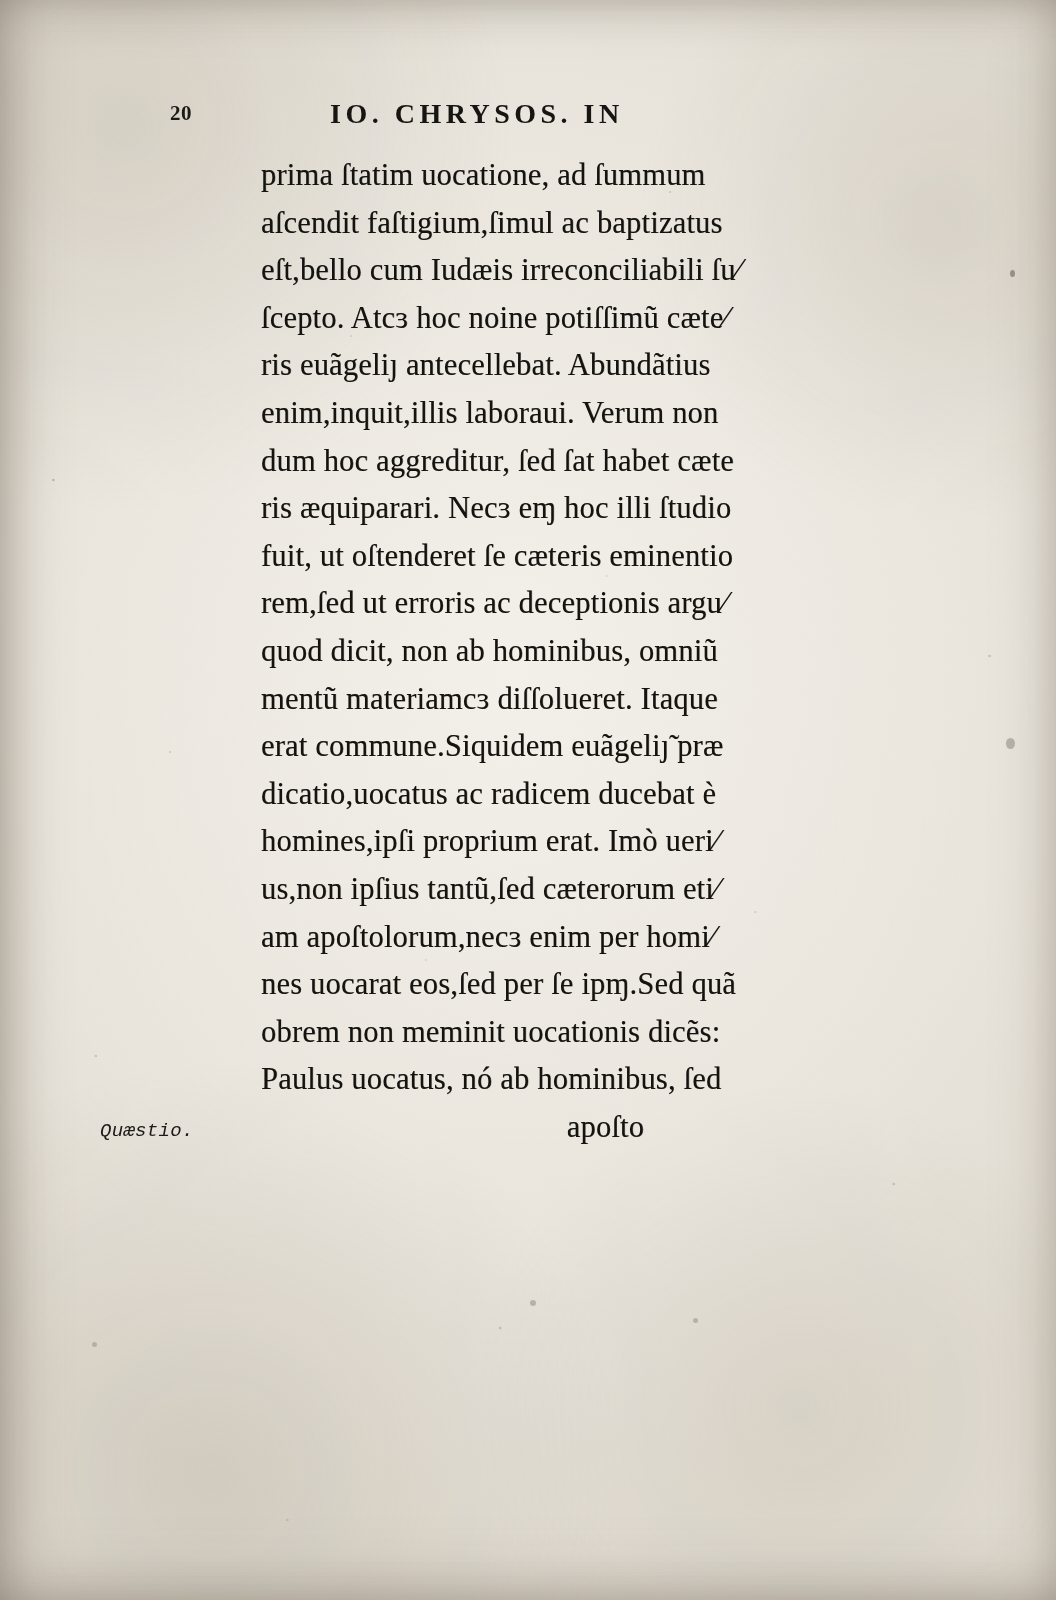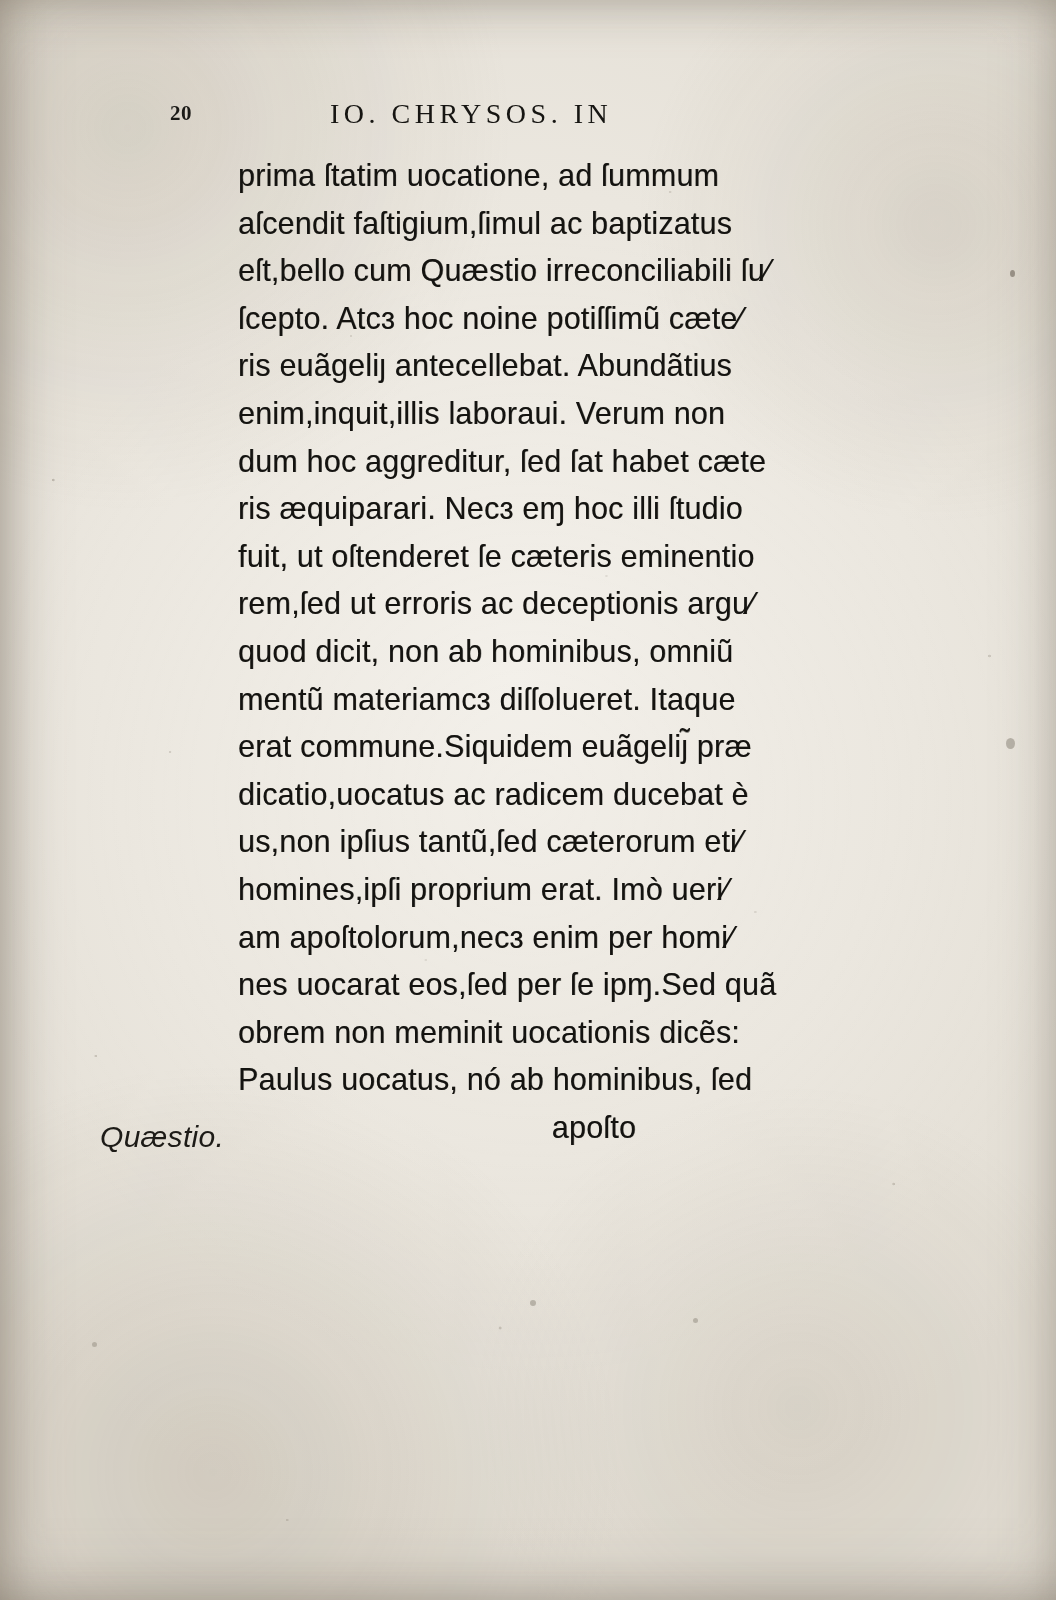--- a/index.html
+++ b/index.html
@@ -73,49 +73,50 @@
     color: #1b1a17;
     letter-spacing: .5px;
   }
   .running-head {
     position: absolute;
     left: 330px;
     top: 98px;
     width: 560px;
     font-family: "Liberation Serif", serif;
     font-size: 28px;
-    font-weight: 400;
+    font-weight: 700;
     color: #161512;
     letter-spacing: 4.5px;
     white-space: nowrap;
   }
   .marginal {
     position: absolute;
     left: 100px;
     top: 1120px;
-    font-family: Liberation Sans, sans-serif;
+    font-family: Liberation Mono, monospace;
     font-style: italic;
-    font-size: 30px;
+    font-size: 19px;
     color: #1d1b17;
     letter-spacing: .3px;
   }
   .body {
     position: absolute;
     left: 238px;
     top: 152px;
     width: 712px;
   }
   .line {
-    font-family: Liberation Sans, sans-serif;
+    font-family: Liberation Serif, serif;
     font-size: 30.5px;
     line-height: 47.6px;
     color: #141310;
     white-space: nowrap;
     letter-spacing: .2px;
     text-shadow: 0.4px 0.3px 0 rgba(20,19,16,.45);
+    margin-left: 23px;
   }
   .line.last {
     text-align: center;
   }
   .tiny-ink {
     position: absolute;
     border-radius: 50%;
     background: rgba(70,62,50,.45);
   }
 </style>
@@ -129,34 +130,34 @@
 
   <div class="folio">20</div>
 
   <div class="running-head">IO. CHRYSOS.    IN</div>
 
   <div class="marginal">Quæstio.</div>
 
   <div class="body">
     <div class="line">prima ſtatim uocatione, ad ſummum</div>
     <div class="line">aſcendit faſtigium,ſimul ac baptizatus</div>
-    <div class="line">eſt,bello cum Quæstio irreconciliabili ſu⁄</div>
+    <div class="line">eſt,bello cum Iudæis irreconciliabili ſu⁄</div>
     <div class="line">ſcepto. Atcɜ hoc noine potiſſimũ cæte⁄</div>
     <div class="line">ris euãgeliȷ antecellebat. Abundãtius</div>
     <div class="line">enim,inquit,illis laboraui. Verum non</div>
     <div class="line">dum hoc aggreditur, ſed ſat habet cæte</div>
     <div class="line">ris æquiparari. Necɜ eɱ hoc illi ſtudio</div>
     <div class="line">fuit, ut oſtenderet ſe cæteris  eminentio</div>
     <div class="line">rem,ſed ut erroris ac deceptionis  argu⁄</div>
     <div class="line">quod dicit, non ab hominibus, omniũ</div>
     <div class="line">mentũ materiamcɜ diſſolueret. Itaque</div>
     <div class="line">erat commune.Siquidem euãgeliȷ̃ præ</div>
     <div class="line">dicatio,uocatus ac radicem ducebat è</div>
+    <div class="line">homines,ipſi proprium erat. Imò ueri⁄</div>
     <div class="line">us,non ipſius tantũ,ſed cæterorum eti⁄</div>
-    <div class="line">homines,ipſi proprium erat. Imò ueri⁄</div>
     <div class="line">am apoſtolorum,necɜ enim per homi⁄</div>
     <div class="line">nes uocarat eos,ſed per ſe ipɱ.Sed quã</div>
     <div class="line">obrem non  meminit uocationis dicẽs:</div>
     <div class="line">Paulus uocatus, nó ab hominibus, ſed</div>
     <div class="line last">apoſto</div>
   </div>
 
   <div class="tiny-ink" style="left:1010px;top:270px;width:5px;height:7px;"></div>
   <div class="tiny-ink" style="left:1006px;top:738px;width:9px;height:11px;background:rgba(90,82,68,.35);"></div>
   <div class="tiny-ink" style="left:530px;top:1300px;width:6px;height:6px;background:rgba(80,72,58,.3);"></div>

